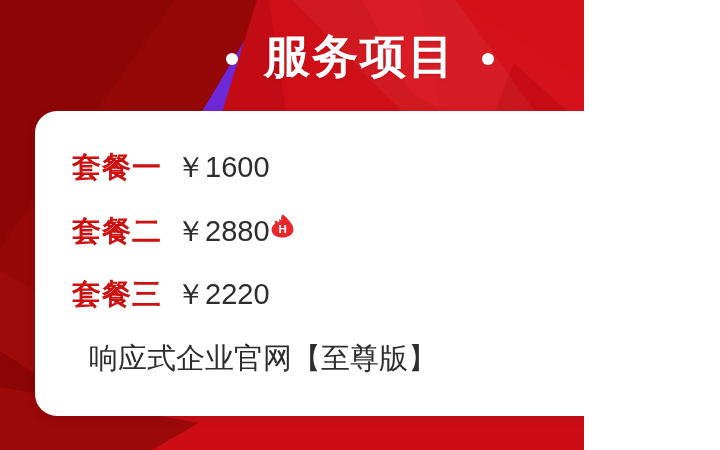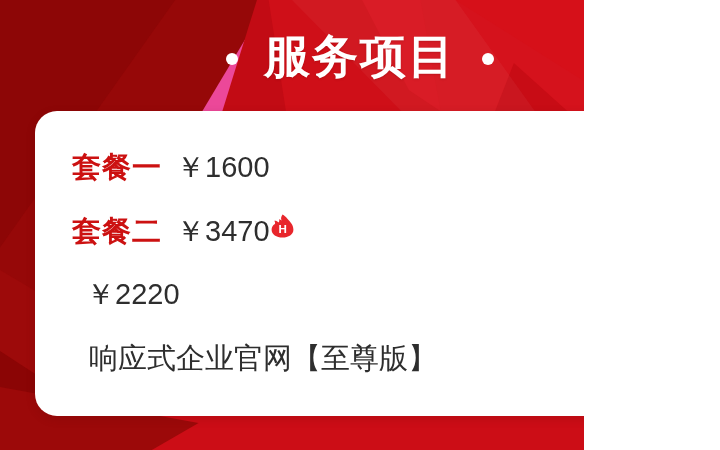--- a/index.html
+++ b/index.html
@@ -10,21 +10,21 @@
     width: 720px;
     height: 450px;
     overflow: hidden;
     font-family: "Liberation Sans", "DejaVu Sans", sans-serif;
   }
 
   .banner {
     position: relative;
     width: 584px;
     height: 450px;
-    background: #ec4899;
+    background: #6d28d9;
     overflow: hidden;
   }
 
   
   .bg-layer {
     position: absolute;
     inset: 0;
     overflow: hidden;
   }
   .facet {
@@ -204,30 +204,31 @@
 
   <div class="card">
 
     <div class="plan-row">
       <span class="plan-tier">套餐一</span>
       <span class="plan-price">￥1600</span>
     </div>
 
     <div class="plan-row">
       <span class="plan-tier">套餐二</span>
-      <span class="plan-price">￥3470</span>
+      <span class="plan-price">￥2880</span>
       <span class="hot-badge">
         <svg viewBox="0 0 23 24" xmlns="http://www.w3.org/2000/svg">
           <path d="M11.5 0.6 C 9.6 3.4 9.9 5.2 10.6 6.6 C 9.9 5.9 9.0 5.4 8.0 5.3 C 8.5 6.6 8.3 7.6 7.6 8.5 C 6.1 6.9 4.6 6.4 3.3 6.8 C 4.2 8.0 4.3 9.1 3.9 10.1 C 1.7 11.4 0.6 13.5 0.6 15.7 C 0.6 20.3 5.5 23.6 11.5 23.6 C 17.5 23.6 22.4 20.3 22.4 15.7 C 22.4 10.4 18.6 7.4 16.4 4.8 C 14.7 2.8 13.3 1.4 11.5 0.6 Z" fill="#e8262c"></path>
           <text x="11.6" y="19.1" font-family="Liberation Sans, sans-serif" font-size="11.6" font-weight="bold" fill="#ffffff" text-anchor="middle">H</text>
         </svg>
       </span>
     </div>
 
     <div class="plan-row">
+      <span class="plan-tier">套餐三</span>
       <span class="plan-price">￥2220</span>
     </div>
 
     <div class="plan-row">
       <span class="plan-desc">响应式企业官网【至尊版】</span>
     </div>
 
   </div>
 
 </div>

